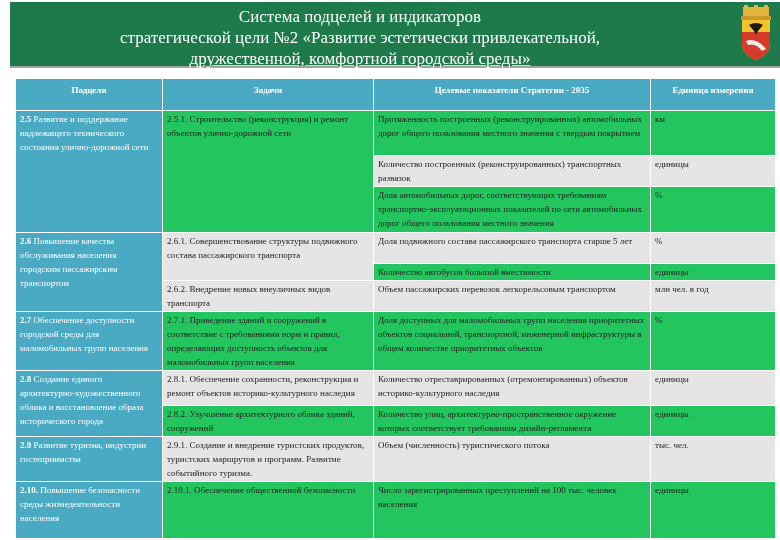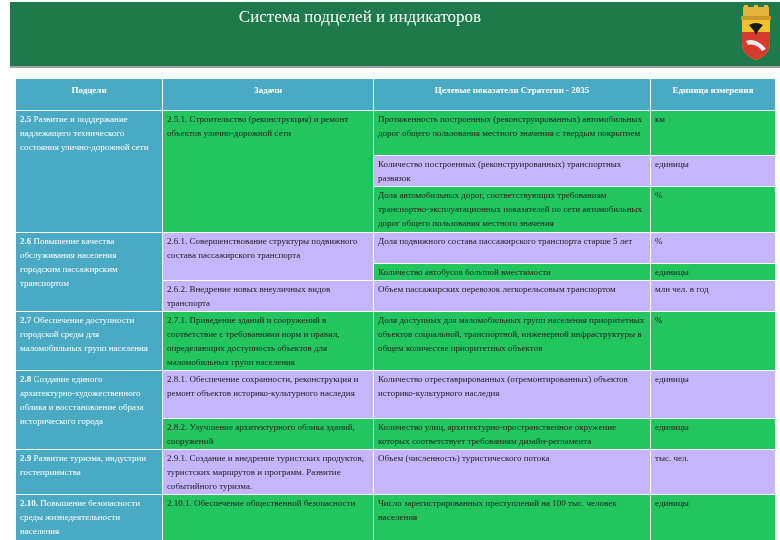--- a/index.html
+++ b/index.html
@@ -27,29 +27,31 @@
     font-family: "Liberation Serif", serif; font-size: 9px; line-height: 14px;
   }
   .tbl th, .tbl td { border: 1.5px solid #ffffff; vertical-align: top; padding: 1px 4px; }
   .tbl th {
     background: #4aaac4; color: #ffffff; font-weight: bold;
     height: 32px; vertical-align: top; padding-top: 4px; text-align: center; font-size: 9px;
   }
   .sub { background: #4aaac4; color: #ffffff; font-size: 9px; }
   .sub b { font-weight: bold; margin-top: 36px; }
   .a { background: #22c55e; }
-  .b { background: #c4b5fd; margin-left: 25px; }
+  .b { background: #e5e5e5; margin-left: 25px; }
   .unit { padding-left: 4px; }
 </style>
 </head>
 <body>
 
 <div class="banner">
   <div class="banner-title">
     <div>Система подцелей и индикаторов</div>
+    <div>стратегической цели  №2  «Развитие эстетически привлекательной,</div>
+    <div class="line3">дружественной, комфортной городской среды»</div>
   </div>
   <svg class="coat" viewBox="0 0 40 56">
     <rect x="7" y="2" width="26" height="10" fill="#e2b43a"></rect>
     <rect x="8" y="0" width="4" height="4" fill="#e2b43a"></rect>
     <rect x="18" y="0" width="4" height="4" fill="#e2b43a"></rect>
     <rect x="28" y="0" width="4" height="4" fill="#e2b43a"></rect>
     <rect x="5" y="11" width="30" height="4" fill="#c9992e"></rect>
     <path d="M6 15 H34 V38 Q34 50 20 55 Q6 50 6 38 Z" fill="#f2c32a"></path>
     <path d="M6 27 H34 V38 Q34 50 20 55 Q6 50 6 38 Z" fill="#d63a2a"></path>
     <path d="M13 20 Q20 16 27 20 L22 26 L20 30 L18 26 Z" fill="#1a1a1a"></path>
@@ -105,21 +107,21 @@
       <td class="b unit">млн чел. в год</td>
     </tr>
 
     <tr style="height:58px">
       <td class="sub"><b>2.7</b> <span>Обеспечение доступности городской среды для маломобильных групп населения</span></td>
       <td class="a">2.7.1. Приведение зданий и сооружений в соответствие с требованиями норм и правил, определяющих доступность объектов для маломобильных групп населения</td>
       <td class="a">Доля доступных для маломобильных групп населения приоритетных объектов социальной, транспортной, инженерной инфраструктуры в общем количестве приоритетных объектов</td>
       <td class="a unit">%</td>
     </tr>
 
-    <tr style="height:48px">
+    <tr style="height:35px">
       <td class="sub" rowspan="2"><b>2.8</b> <span>Создание единого архитектурно-художественного облика и восстановление образа исторического города</span></td>
       <td class="b">2.8.1.  Обеспечение сохранности, реконструкция и ремонт объектов историко-культурного наследия</td>
       <td class="b">Количество отреставрированных (отремонтированных) объектов историко-культурного  наследия</td>
       <td class="b unit">единицы</td>
     </tr>
     <tr style="height:30px">
       <td class="a">2.8.2. Улучшение архитектурного облика зданий, сооружений</td>
       <td class="a">Количество улиц, архитектурно-пространственное окружение которых соответствует требованиям дизайн-регламента</td>
       <td class="a unit">единицы</td>
     </tr>

